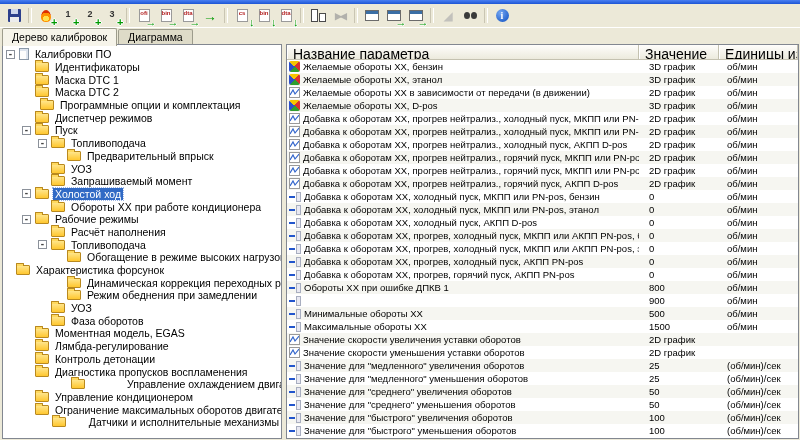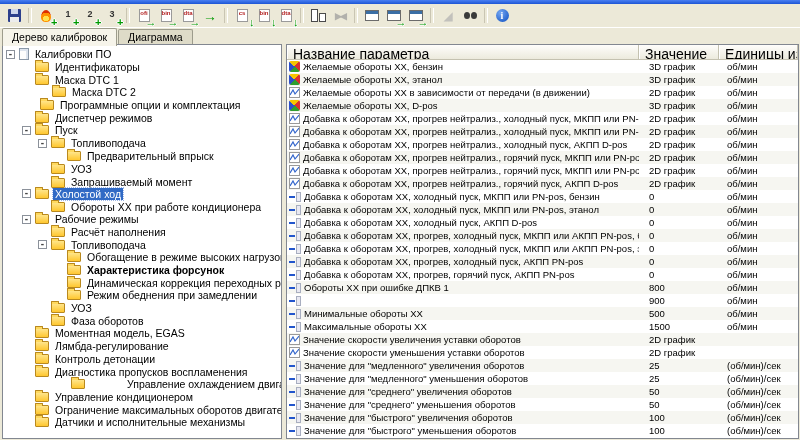--- a/index.html
+++ b/index.html
@@ -222,21 +222,21 @@
       <div class="tree-item" style="padding-left: 19px;">
         <span class="exp-spacer"></span>
         <span class="ic-folder"></span>
         <span class="lbl">Идентификаторы</span>
       </div>
       <div class="tree-item" style="padding-left: 19px;">
         <span class="exp-spacer"></span>
         <span class="ic-folder"></span>
         <span class="lbl">Маска DTC 1</span>
       </div>
-      <div class="tree-item" style="padding-left: 36px;">
+      <div class="tree-item" style="padding-left: 19px;">
         <span class="exp-spacer"></span>
         <span class="ic-folder"></span>
         <span class="lbl">Маска DTC 2</span>
       </div>
       <div class="tree-item" style="padding-left: 24px;">
         <span class="exp-spacer"></span>
         <span class="ic-folder"></span>
         <span class="lbl">Программные опции и комплектация</span>
       </div>
       <div class="tree-item" style="padding-left: 19px;">
@@ -257,21 +257,21 @@
       <div class="tree-item" style="padding-left: 51px;">
         <span class="exp-spacer"></span>
         <span class="ic-folder"></span>
         <span class="lbl">Предварительный впрыск</span>
       </div>
       <div class="tree-item" style="padding-left: 35px;">
         <span class="exp-spacer"></span>
         <span class="ic-folder"></span>
         <span class="lbl">УОЗ</span>
       </div>
-      <div class="tree-item" style="padding-left: 35px; align-items: flex-end;">
+      <div class="tree-item" style="padding-left: 35px;">
         <span class="exp-spacer"></span>
         <span class="ic-folder"></span>
         <span class="lbl">Запрашиваемый момент</span>
       </div>
       <div class="tree-item sel" style="padding-left: 19px;">
         <span class="expander">-</span>
         <span class="ic-folder"></span>
         <span class="lbl">Холостой ход</span>
       </div>
       <div class="tree-item" style="padding-left: 35px;">
@@ -292,21 +292,21 @@
       <div class="tree-item" style="padding-left: 35px;">
         <span class="expander">-</span>
         <span class="ic-folder"></span>
         <span class="lbl">Топливоподача</span>
       </div>
       <div class="tree-item" style="padding-left: 51px;">
         <span class="exp-spacer"></span>
         <span class="ic-folder"></span>
         <span class="lbl">Обогащение в режиме высоких нагрузок</span>
       </div>
-      <div class="tree-item" style="padding-left: 51px; font-weight: bold;">
+      <div class="tree-item" style="">
         <span class="exp-spacer"></span>
         <span class="ic-folder"></span>
         <span class="lbl">Характеристика форсунок</span>
       </div>
       <div class="tree-item" style="padding-left: 51px;">
         <span class="exp-spacer"></span>
         <span class="ic-folder"></span>
         <span class="lbl">Динамическая коррекция переходных режимов</span>
       </div>
       <div class="tree-item" style="padding-left: 51px;">
@@ -352,21 +352,21 @@
       <div class="tree-item" style="padding-left: 19px;">
         <span class="exp-spacer"></span>
         <span class="ic-folder"></span>
         <span class="lbl">Управление кондиционером</span>
       </div>
       <div class="tree-item" style="padding-left: 19px;">
         <span class="exp-spacer"></span>
         <span class="ic-folder"></span>
         <span class="lbl">Ограничение максимальных оборотов двигателя</span>
       </div>
-      <div class="tree-item" style="padding-left: 19px;">
+      <div class="tree-item" style="padding-left: 19px; justify-content: space-between;">
         <span class="exp-spacer"></span>
         <span class="ic-folder"></span>
         <span class="lbl">Датчики и исполнительные механизмы</span>
       </div>
     </div>
   <div class="splitter"></div>
   <div class="table-panel">
     <div class="thead">
         <div class="th col-name">Название параметра</div>
         <div class="th col-value">Значение</div>

